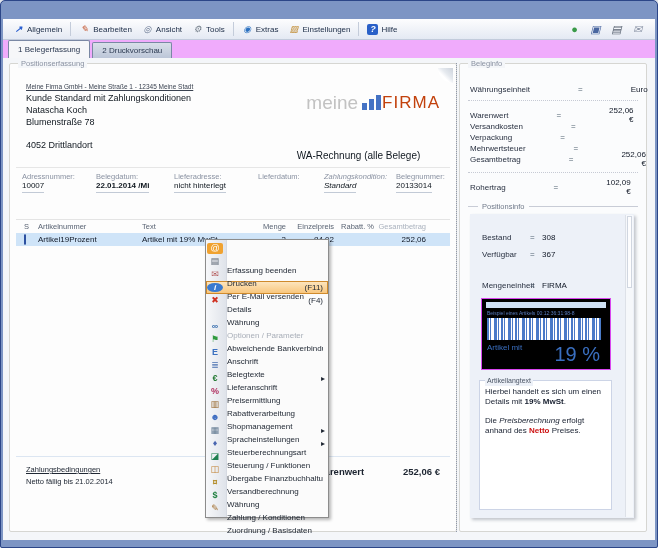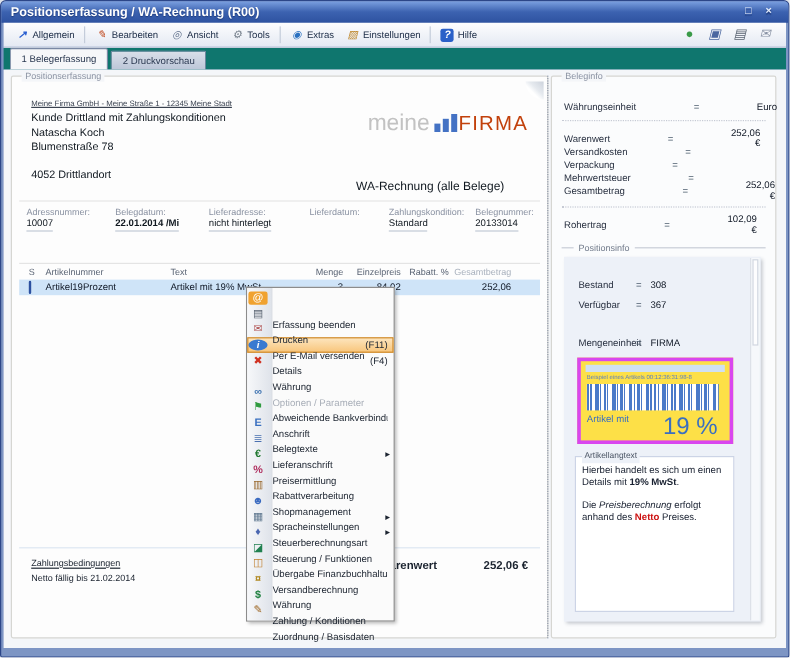--- a/index.html
+++ b/index.html
@@ -13,21 +13,21 @@
 
   
   .menubar{position:absolute;left:2px;right:2px;top:18px;height:21px;background:linear-gradient(#fdfdfe,#e4e9f3);border-bottom:1px solid #c2cbdb;display:flex;align-items:center;padding:0 5px;box-sizing:border-box;}
   .menu-item{display:flex;align-items:center;gap:3px;padding:2px 5px;font-size:8px;color:#20304a;white-space:nowrap;}
   .mic{width:11px;height:11px;display:inline-flex;align-items:center;justify-content:center;font-size:9px;line-height:11px;}
   .msep{width:1px;height:14px;background:#c4ccda;margin:0 3px;}
   .mb-right{margin-left:auto;display:flex;gap:8px;padding-right:6px;}
   .mb-right .mic{width:13px;height:13px;font-size:11px;}
 
   
-  .tabstrip{position:absolute;left:2px;right:2px;top:39px;height:18px;background:#0f766e;display:flex;align-items:flex-end;padding-left:5px;gap:2px;box-sizing:border-box;}
+  .tabstrip{position:absolute;left:2px;right:2px;top:39px;height:18px;background:#f0abfc;display:flex;align-items:flex-end;padding-left:5px;gap:2px;box-sizing:border-box;}
   .tab{height:15px;line-height:15px;padding:0 9px;font-size:8px;background:linear-gradient(#d9dfe9,#bcc6d8);border:1px solid #7a88a4;border-bottom:none;border-radius:2px 2px 0 0;color:#2a3850;}
   .tab.active{background:#f6f7f9;height:17px;line-height:17px;}
 
   
   .content{position:absolute;left:2px;right:2px;top:57px;bottom:7px;background:#f4f6f9;}
   .group{position:absolute;border:1px solid #d6d6d2;border-radius:2px;background:#fdfdfd;}
   .group-label{position:absolute;top:-5px;left:8px;background:#f4f6f9;padding:0 3px;font-size:7.5px;color:#8a92a2;}
   .pos-group{left:6px;top:5px;width:446px;bottom:8px;}
   .info-group{left:456px;right:8px;top:5px;bottom:8px;background:#fbfcfd;}
   .splitter{position:absolute;left:453px;top:5px;bottom:8px;width:1px;border-left:1px dotted #8f98aa;}
@@ -44,21 +44,21 @@
   .logo-bars i.b1{height:7px;} .logo-bars i.b2{height:11px;} .logo-bars i.b3{height:15px;}
   .logo-firma{font-size:17px;color:#c2410c;letter-spacing:1px;line-height:17px;}
   .curl{position:absolute;right:3px;top:4px;width:15px;height:15px;background:linear-gradient(225deg,#cdd3dc 0%,#e6eaef 40%,#ffffff 60%);border-radius:0 0 0 100%;}
   .doctype{position:absolute;right:10px;top:86px;width:175px;text-align:center;font-size:10px;color:#101820;}
   .doc-divider{position:absolute;left:6px;right:6px;top:103px;border-top:1px solid #e6e6e6;}
 
   
   .fields{position:absolute;left:0;right:0;top:108px;height:48px;}
   .field{position:absolute;top:0;}
   .f1{left:12px;width:64px;} .f2{left:86px;width:70px;} .f3{left:164px;width:76px;}
-  .f4{left:248px;width:58px;} .f5{left:314px;width:86px;} .f6{left:386px;width:48px;}
+  .f4{left:248px;width:58px;} .f5{left:314px;width:86px;font-style:italic;} .f6{left:386px;width:48px;}
   .flabel{font-size:7.5px;color:#8a92a2;white-space:nowrap;}
   .fvalue{font-size:8px;color:#101820;margin-top:3px;padding-bottom:2px;border-bottom:1px solid #c2cad6;min-height:9px;white-space:nowrap;}
   .field.bold .fvalue{font-weight:bold;}
   .fline2{margin-top:5px;border-bottom:1px solid #dde3ec;height:1px;}
 
   
   .table{position:absolute;left:6px;right:6px;top:155px;}
   .thead,.trow{display:grid;grid-template-columns:14px 104px 112px 32px 48px 40px 1fr;padding:0 24px 0 8px;align-items:center;}
   .thead{height:13px;border-top:1px solid #e4e4e4;color:#5a6474;font-size:7.5px;}
   .thead .num,.trow .num{text-align:right;}
@@ -101,45 +101,38 @@
 
   .inner-panel{position:absolute;left:10px;right:12px;top:150px;height:304px;background:#edf1f8;box-shadow:2px 2px 3px rgba(60,70,90,.3);}
   .ip-scroll{position:absolute;right:1px;top:1px;bottom:1px;width:7px;background:#f6f8fb;border-left:1px solid #dde1e8;}
   .ip-thumb{position:absolute;top:1px;left:1px;right:1px;height:70px;background:#fdfdfe;border:1px solid #d0d6e0;}
   .ip-row{position:absolute;left:12px;right:22px;height:10px;display:flex;align-items:center;}
   .ip-label{width:48px;font-size:8px;color:#283040;}
   .ip-eq{width:12px;font-size:8px;color:#506070;}
   .ip-val{flex:1;font-size:8px;color:#101826;}
   .ipr1{top:18px;} .ipr2{top:35px;} .ipr3{top:66px;}
 
-  .artikel-img{position:absolute;left:11px;top:84px;width:130px;height:72px;background:#fde047;border:3px solid #d946ef;box-sizing:border-box;}
+  .artikel-img{position:absolute;left:11px;top:84px;width:130px;height:72px;background:#000000;border:1px solid #d946ef;box-sizing:border-box;}
   .ai-strip{position:absolute;left:4px;right:4px;top:3px;height:6px;background:#cfe0f4;}
   .ai-caption{position:absolute;left:5px;right:4px;top:11px;font-size:5px;color:#5a7ec0;white-space:nowrap;overflow:hidden;}
   .ai-barcode{position:absolute;left:5px;right:9px;top:19px;height:22px;background:repeating-linear-gradient(90deg,#4a7ac8 0,#4a7ac8 2px,#fff 2px,#fff 3px,#4a7ac8 3px,#4a7ac8 4px,#fff 4px,#fff 7px,#4a7ac8 7px,#4a7ac8 10px,#fff 10px,#fff 11px,#4a7ac8 11px,#4a7ac8 12px,#fff 12px,#fff 14px);}
   .ai-line1{position:absolute;left:5px;top:44px;font-size:8px;color:#3a6fc0;}
   .ai-line2{position:absolute;right:10px;top:44px;font-size:20px;color:#3a6fc0;}
 
   .langtext{position:absolute;left:9px;top:166px;right:22px;bottom:8px;background:#fff;border:1px solid #ccd4e6;padding:6px 5px;font-size:8px;line-height:10px;color:#182030;}
   .langtext-label{position:absolute;left:5px;top:-5px;background:#edf1f8;padding:0 2px;font-size:7px;color:#4a5464;}
   .lt-b{font-weight:bold;} .lt-i{font-style:italic;} .lt-r{color:#cc1111;font-weight:bold;}
   .lt-p2{margin-top:9px;}
   .lt-p1,.lt-p2{display:block;}
 </style>
 </head>
 <body>
 
 <div class="window">
 
-  <div class="titlebar">
-    <span>Positionserfassung / WA-Rechnung (R00)</span>
-    <span class="winbtns">
-      <span class="wbtn">□</span>
-      <span class="wbtn">×</span>
-    </span>
-  </div>
 
   <div class="menubar">
     <span class="menu-item">
         <i class="mic" style="color:#2a5fd0;font-weight:bold;">↗</i>
         <span>Allgemein</span>
       </span>
     <span class="msep"></span>
     <span class="menu-item">
         <i class="mic" style="color:#c04a20;">✎</i>
         <span>Bearbeiten</span>
@@ -179,21 +172,21 @@
     <span class="tab">2 Druckvorschau</span>
   </div>
 
   <div class="content">
 
     <div class="group pos-group">
       <span class="group-label">Positionserfassung</span>
 
       <span class="sender">Meine Firma GmbH - Meine Straße 1 - 12345 Meine Stadt</span>
       <div class="addr">
-        <span>Kunde Drittland mit Zahlungskonditionen</span>
+        <span>Kunde Standard mit Zahlungskonditionen</span>
         <span>Natascha Koch</span>
         <span>Blumenstraße 78</span>
         <span class="city">4052 Drittlandort</span>
       </div>
 
       <div class="logo">
         <span class="logo-meine">meine</span>
         <span class="logo-bars">
             <i class="b1"></i>
             <i class="b2"></i>

